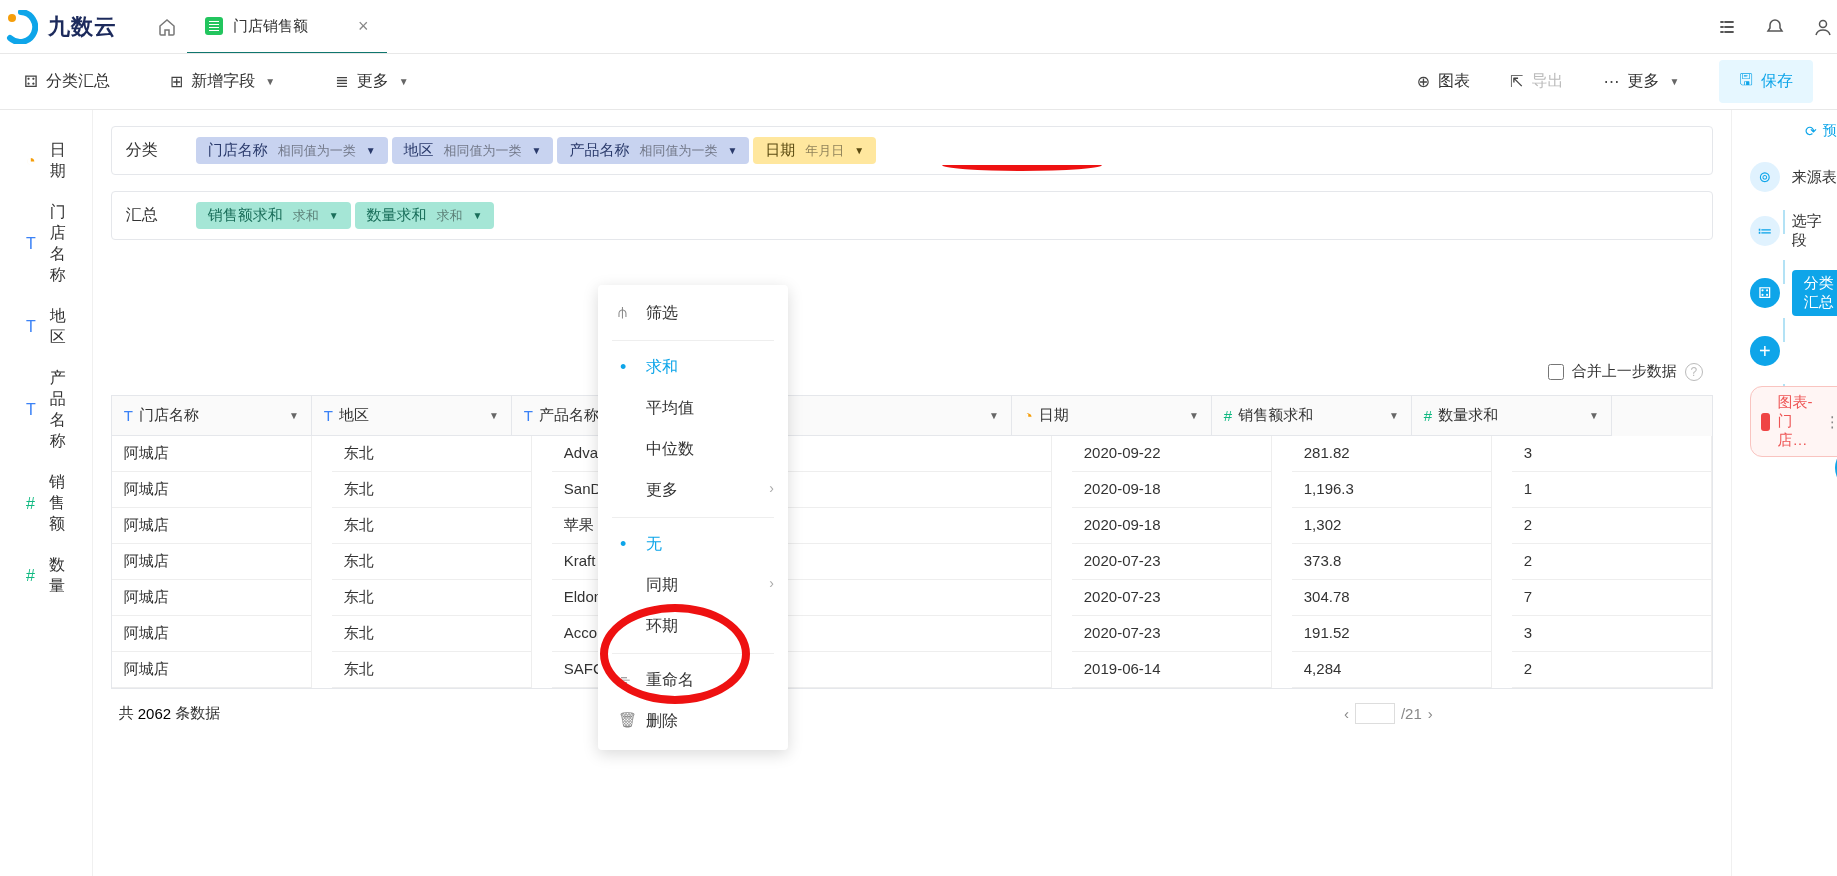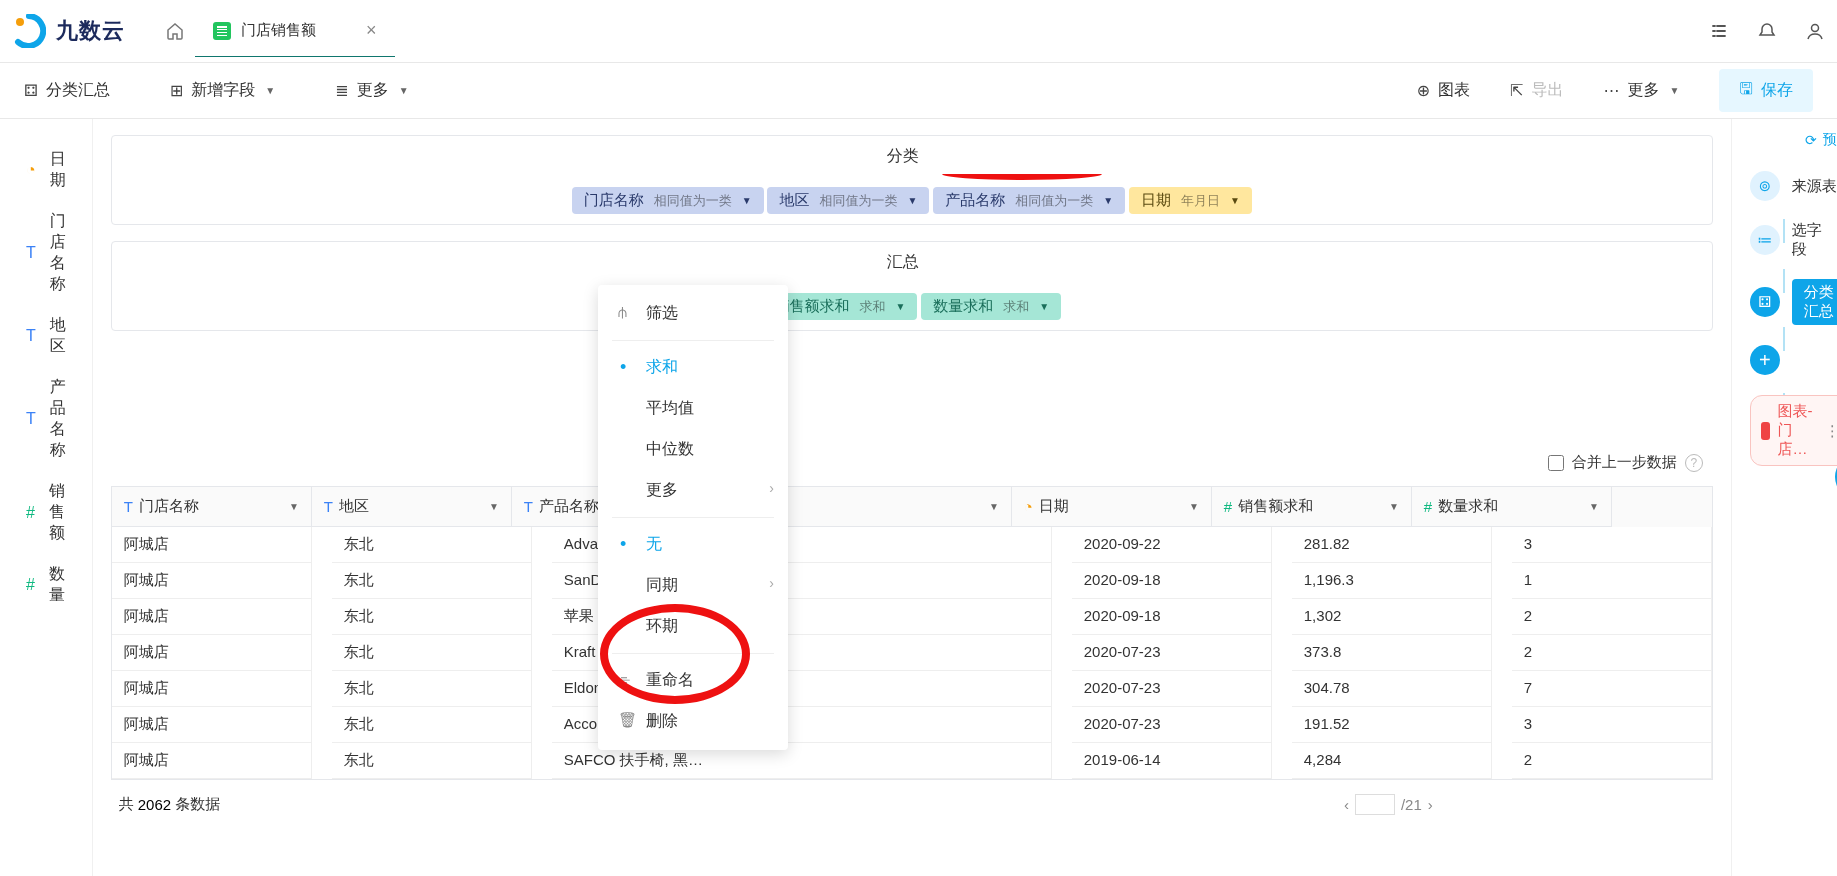--- a/index.html
+++ b/index.html
@@ -1,17 +1,17 @@
 <!DOCTYPE html>
 <html><head>
 <meta charset="utf-8">
 <style>
 * { box-sizing: border-box; margin: 0; padding: 0; }
 body { font-family: -apple-system, "PingFang SC", "Microsoft YaHei", sans-serif; font-size: 14px; color: #333; background: #fff; width: 1837px; }
-.top-header { height: 63px; display: flex; align-items: center; border-bottom: 1px solid #e8e8e8; padding: 0 12px; text-align: center; }
+.top-header { height: 54px; display: flex; align-items: center; border-bottom: 1px solid #e8e8e8; padding: 0 4px; text-align: center; }
 .logo-block { display: flex; align-items: center; gap: 10px; margin-right: 30px; }
 .logo-mark { width: 34px; height: 34px; position: relative; }
 .logo-text { font-weight: 700; font-size: 22px; color: #1c2a5c; letter-spacing: 1px; }
 .home-btn { width: 40px; height: 40px; display: flex; align-items: center; justify-content: center; color: #6b7280; cursor: pointer; }
 .tab { display: flex; align-items: center; gap: 10px; padding: 0 18px; height: 52px; background: #fff; border-bottom: 1px solid #0f766e; position: relative; }
 .tab-ic { width: 18px; height: 18px; background: #22c55e; border-radius: 3px; display: flex; align-items: center; justify-content: center; }
 .tab-ic::before { content: ""; width: 10px; height: 10px; background: repeating-linear-gradient(#fff,#fff 1.5px,#22c55e 1.5px,#22c55e 3px); }
 .tab-title { font-size: 15px; color: #333; }
 .tab-close { margin-left: 40px; font-size: 18px; color: #888; cursor: pointer; }
 .top-right { margin-left: auto; display: flex; gap: 28px; align-items: center; color: #555; }
@@ -23,21 +23,21 @@
 .toolbar-right { margin-left: auto; display: flex; gap: 40px; align-items: center; }
 .export-disabled { color: #bbb; }
 .save-btn { background: #e6f7ff; color: #0ea5e9; padding: 8px 20px; border-radius: 4px; display: flex; align-items: center; gap: 8px; }
 .content { display: flex; height: 780px; }
 .left-panel { width: 270px; border-right: 1px solid #f0f0f0; padding: 20px 0; }
 .field-item { display: flex; align-items: center; gap: 14px; padding: 10px 26px; font-size: 16px; cursor: pointer; }
 .fi-date { color: #f59e0b; }
 .fi-text { color: #3b82f6; }
 .fi-num { color: #10b981; }
 .main { flex: 1; padding: 16px 18px 0 18px; display: flex; flex-direction: column; }
-.row-box { background: #fff; border: 1px solid #e5e7eb; border-radius: 4px; padding: 10px 14px; display: flex; align-items: center; gap: 20px; margin-bottom: 16px; flex-direction: column; }
+.row-box { background: #fff; border: 1px solid #e5e7eb; border-radius: 4px; padding: 10px 14px; display: flex; align-items: center; gap: 20px; margin-bottom: 16px; }
 .row-label { font-size: 16px; color: #333; margin-right: 10px; min-width: 40px; }
 .pill { display: inline-flex; align-items: center; gap: 10px; padding: 4px 12px; border-radius: 4px; font-size: 15px; }
 .pill-blue { background: #c8d3f0; color: #2a3a6b; }
 .pill-green { background: #a5e6d6; color: #1a6e5a; }
 .pill-yellow { background: #ffe79e; color: #5a4a10; }
 .pill small { color: rgba(0,0,0,0.45); font-size: 13px; }
 .pill-car { font-size: 10px; }
 .annotate-red { position: absolute; border-bottom: 6px solid #e11; width: 160px; border-radius: 50%; height: 12px; pointer-events: none; }
 .dropdown { position: absolute; top: 285px; left: 598px; width: 190px; background: #fff; box-shadow: 0 4px 16px rgba(0,0,0,0.15); border-radius: 4px; padding: 8px 0; z-index: 50; }
 .dd-item { padding: 10px 24px 10px 48px; position: relative; font-size: 16px; color: #333; cursor: pointer; }

